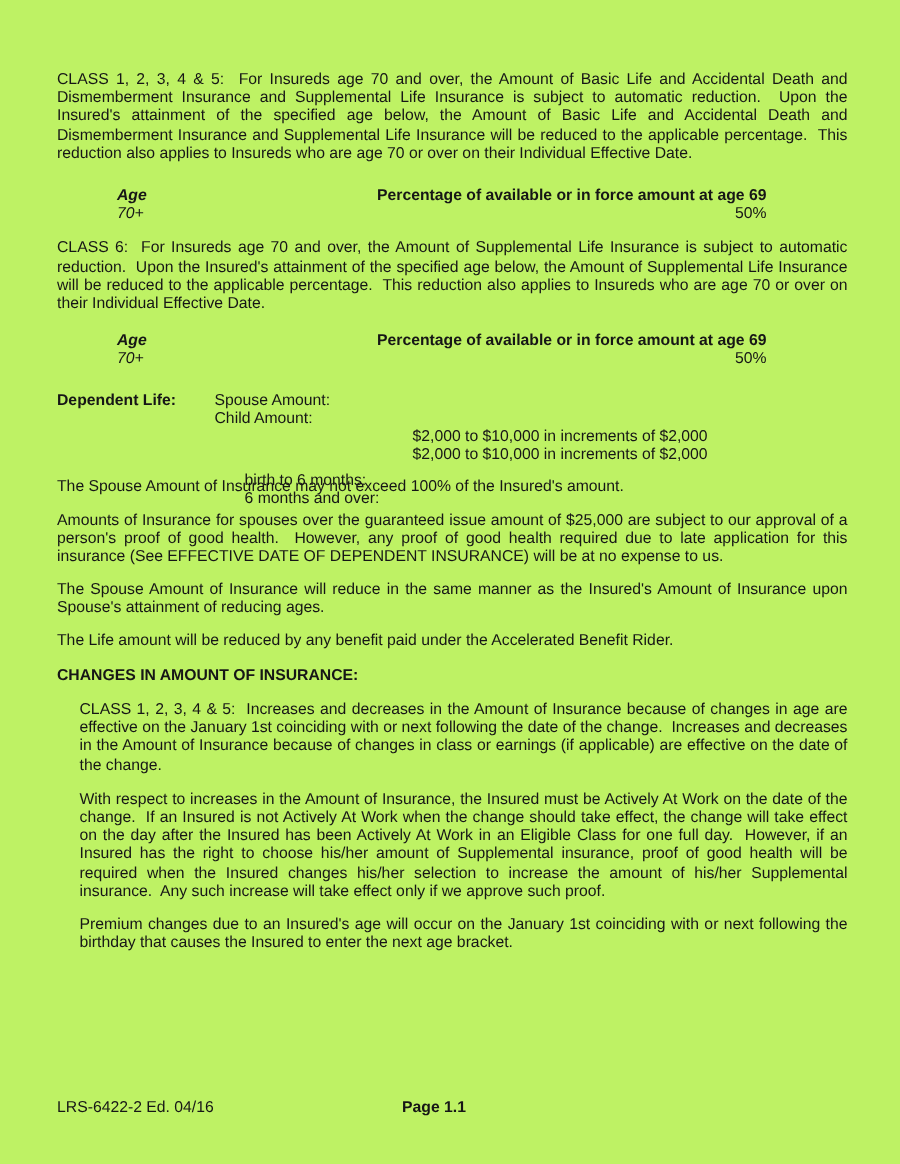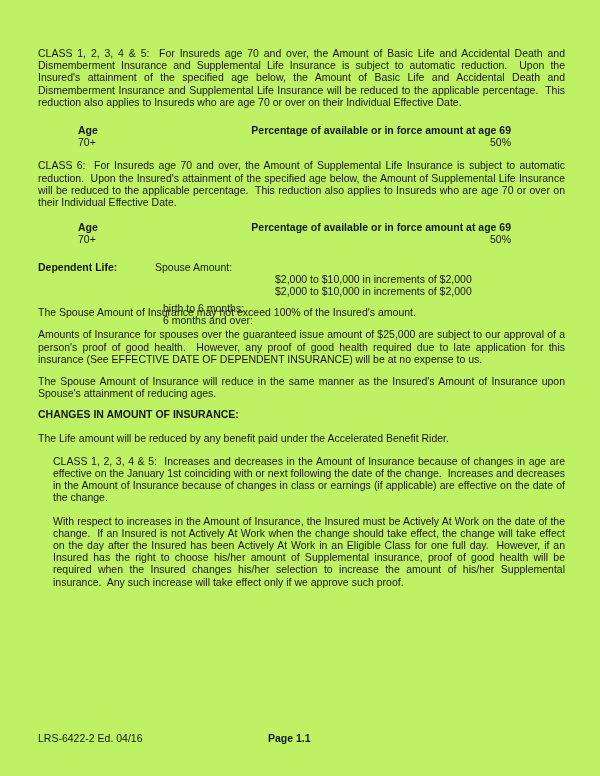--- a/index.html
+++ b/index.html
@@ -24,28 +24,28 @@
     text-align: justify;
     white-space: pre-wrap;
     margin: 0;
   }
   .indent { margin-left: 15px; }
   .b { font-weight: bold; }
 
   
   .agetable { position: relative; }
   .trow { position: relative; height: 12.2px; }
-  .t-age { position: absolute; left: 40px; white-space: nowrap; }
+  .t-age { position: absolute; left: 40px; white-space: nowrap; font-style: italic; }
   .t-pct { position: absolute; left: 153px; width: 320px; text-align: right; white-space: nowrap; }
 
   
   .dl { position: relative; }
   .dl-row { position: relative; height: 12.2px; }
   .dl-c1 { position: absolute; left: 0; font-weight: bold; white-space: nowrap; }
-  .dl-c2 { position: absolute; left: 105px; white-space: nowrap; margin-left: 12px; }
+  .dl-c2 { position: absolute; left: 105px; white-space: nowrap; }
   .dl-c2i { position: absolute; left: 125px; white-space: nowrap; margin-top: 29px; }
   .dl-c3 { position: absolute; left: 237px; white-space: nowrap; }
 
   
   .mb16 { margin-bottom: 16px; }
   .mb13 { margin-bottom: 13px; }
   .mb15 { margin-bottom: 15px; }
   .mb11 { margin-bottom: 11px; }
   .mb10 { margin-bottom: 10px; }
   .mb9  { margin-bottom: 9px; }
@@ -84,41 +84,45 @@
         <span class="t-pct">50%</span>
       </div>
     </div>
 
     <div class="dl mb9">
       <div class="dl-row">
         <span class="dl-c1">Dependent Life:</span>
         <span class="dl-c2">Spouse Amount:</span>
       </div>
       <div class="dl-row">
+        <span class="dl-c2">Child Amount:</span>
+      </div>
+      <div class="dl-row">
         <span class="dl-c2i">birth to 6 months:</span>
         <span class="dl-c3">$2,000 to $10,000 in increments of $2,000</span>
       </div>
       <div class="dl-row">
         <span class="dl-c2i">6 months and over:</span>
         <span class="dl-c3">$2,000 to $10,000 in increments of $2,000</span>
       </div>
     </div>
 
     <p class="para mb10">The Spouse Amount of Insurance may not exceed 100% of the Insured's amount.</p>
 
     <p class="para mb10">Amounts of Insurance for spouses over the guaranteed issue amount of $25,000 are subject to our approval of a person's proof of good health.  However, any proof of good health required due to late application for this insurance (See EFFECTIVE DATE OF DEPENDENT INSURANCE) will be at no expense to us.</p>
 
     <p class="para mb9">The Spouse Amount of Insurance will reduce in the same manner as the Insured's Amount of Insurance upon Spouse's attainment of reducing ages.</p>
 
+    <p class="para mb11">The Life amount will be reduced by any benefit paid under the Accelerated Benefit Rider.</p>
+
     <p class="para b mb11">CHANGES IN AMOUNT OF INSURANCE:</p>
-
-    <p class="para mb11">The Life amount will be reduced by any benefit paid under the Accelerated Benefit Rider.</p>
 
     <p class="para indent mb11">CLASS 1, 2, 3, 4 &amp; 5:  Increases and decreases in the Amount of Insurance because of changes in age are effective on the January 1st coinciding with or next following the date of the change.  Increases and decreases in the Amount of Insurance because of changes in class or earnings (if applicable) are effective on the date of the change.</p>
 
     <p class="para indent mb10">With respect to increases in the Amount of Insurance, the Insured must be Actively At Work on the date of the change.  If an Insured is not Actively At Work when the change should take effect, the change will take effect on the day after the Insured has been Actively At Work in an Eligible Class for one full day.  However, if an Insured has the right to choose his/her amount of Supplemental insurance, proof of good health will be required when the Insured changes his/her selection to increase the amount of his/her Supplemental insurance.  Any such increase will take effect only if we approve such proof.</p>
 
+    <p class="para indent">Premium changes due to an Insured's age will occur on the January 1st coinciding with or next following the birthday that causes the Insured to enter the next age bracket.</p>
 
   </div>
 
   <div class="footer-doccode">LRS-6422-2 Ed. 04/16</div>
   <div class="footer-page">Page 1.1</div>
 </div>
 
 </body></html>

